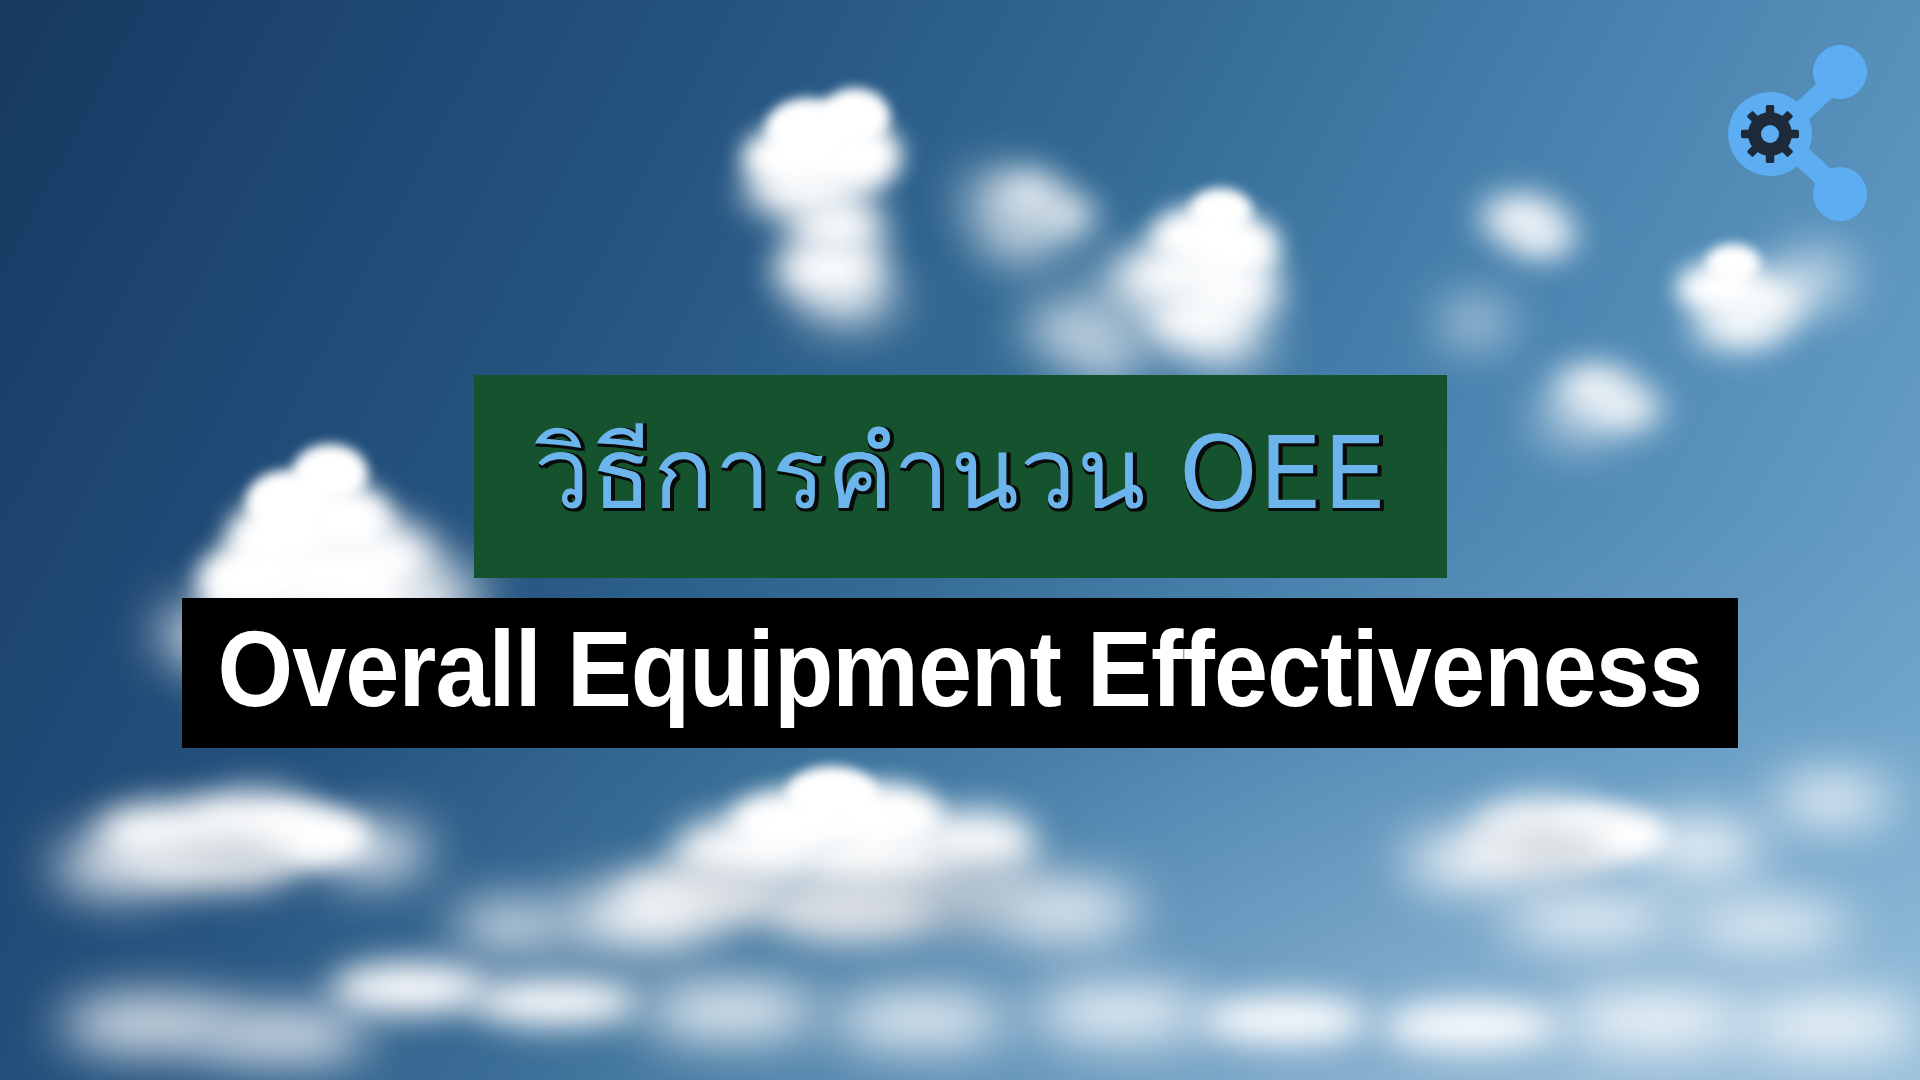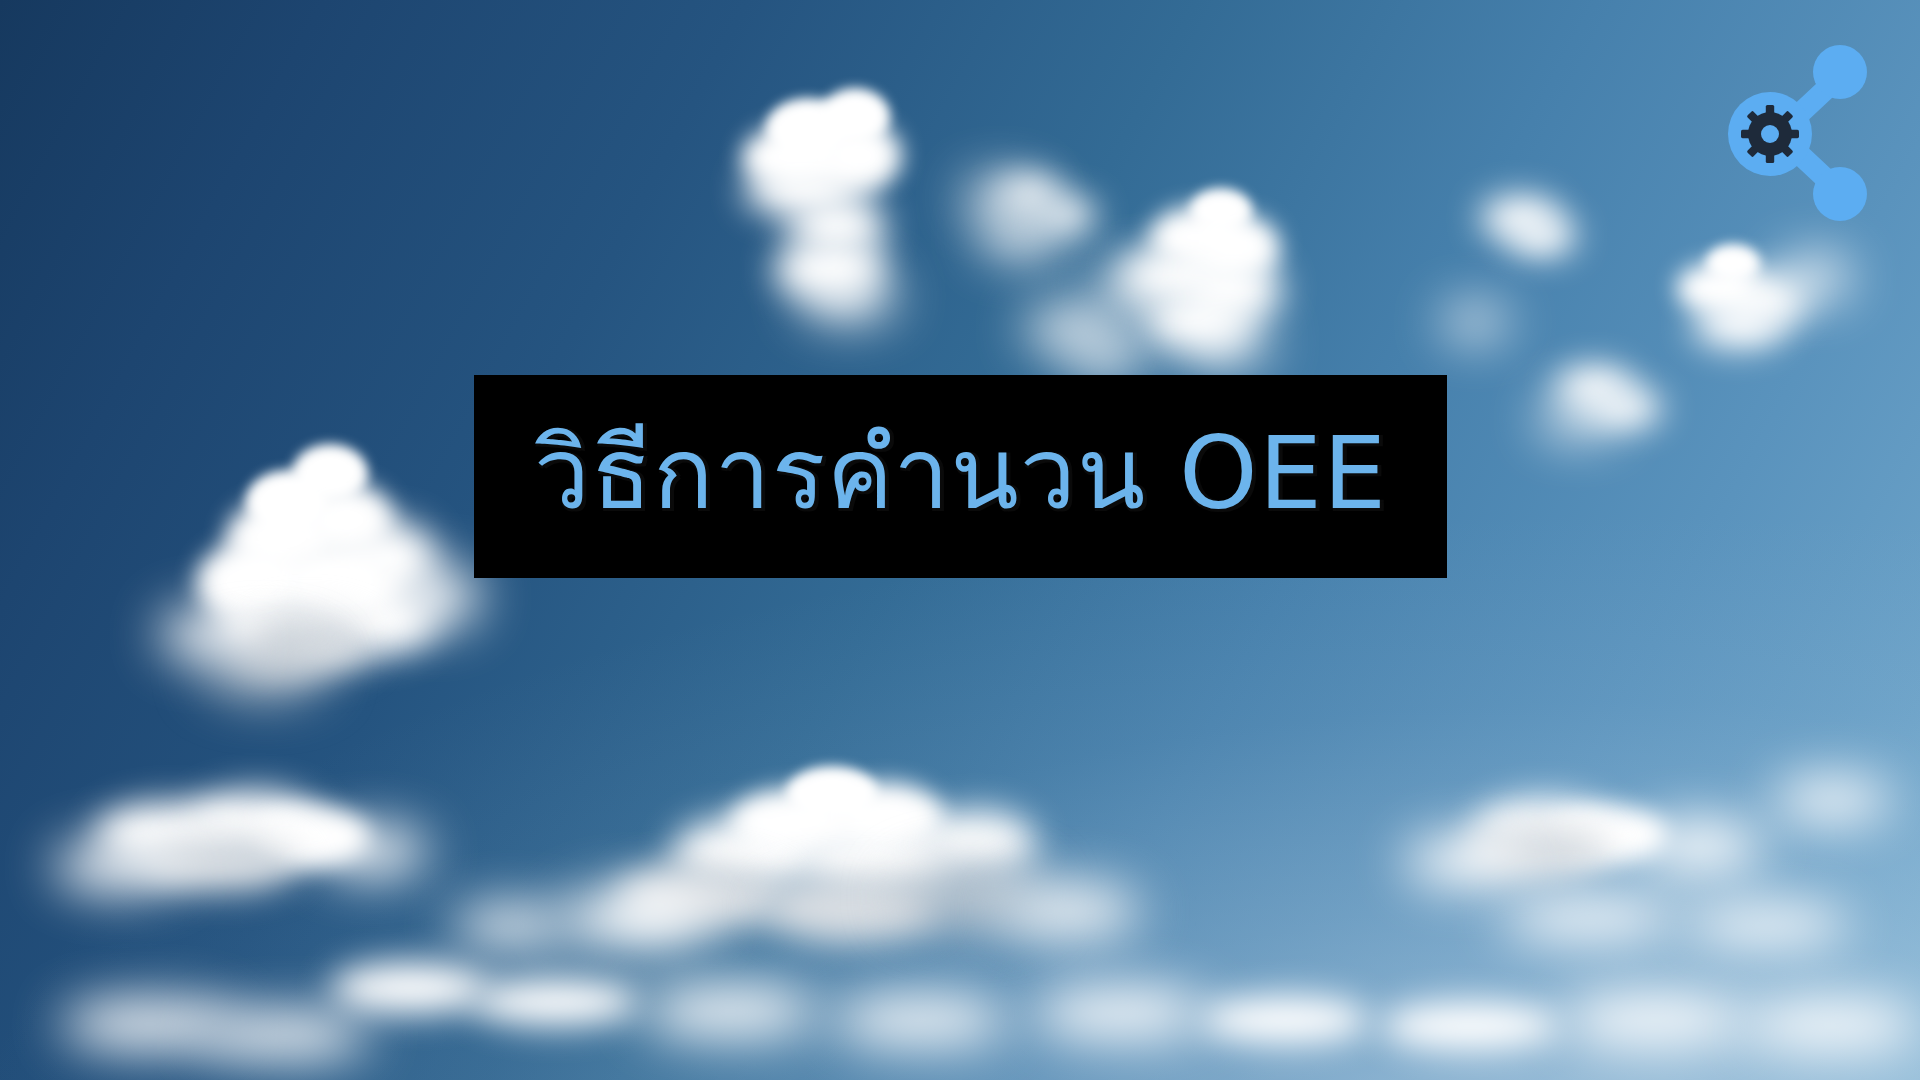--- a/index.html
+++ b/index.html
@@ -65,21 +65,21 @@
     top:42px; right:40px;
     width:160px; height:180px;
   }
   .logo svg { width:100%; height:100%; display:block; }
 
   
   .title-card {
     position:absolute;
     left:474px; top:375px;
     width:973px; height:203px;
-    background:#000000;
+    background:#14532d;
     display:flex;
     align-items:center;
     justify-content:center;
     overflow:hidden;
   }
   .title-thai {
     font-family:"DejaVu Sans", sans-serif;
     font-size:100px;
     line-height:1.0;
     font-weight:400;
@@ -253,14 +253,17 @@
         <circle cx="0" cy="0" r="22"></circle>
         <circle cx="0" cy="0" r="9" fill="#5cadf2"></circle>
       </g>
     </svg>
   </div>
 
   <div class="title-card">
     <div class="title-thai">วิธีการคำนวน OEE</div>
   </div>
 
+  <div class="banner">
+    <div class="banner-text">Overall Equipment Effectiveness</div>
+  </div>
 
 </div>
 
 </body></html>

